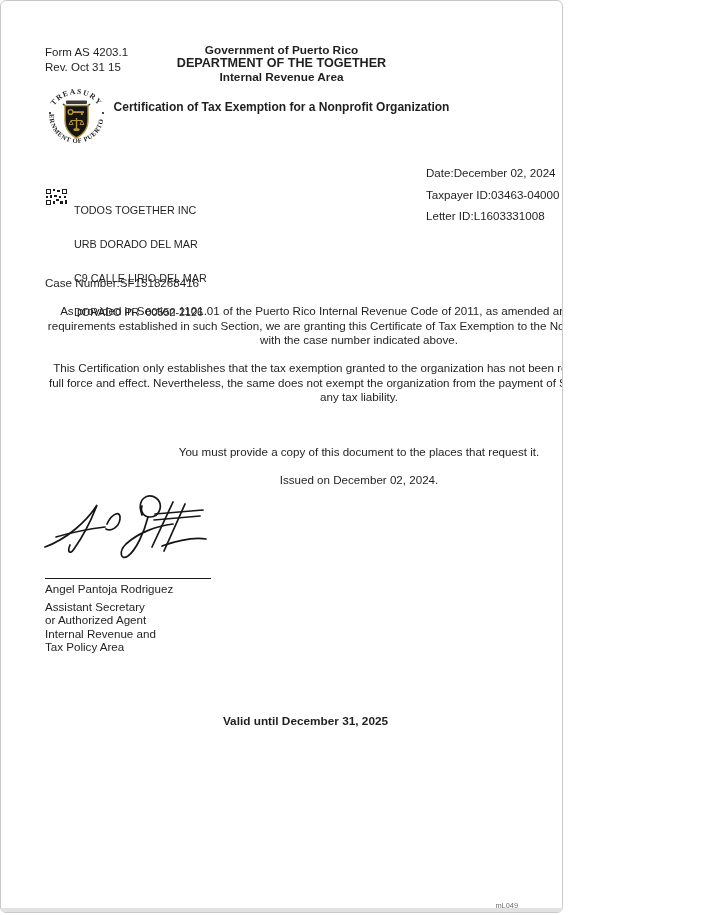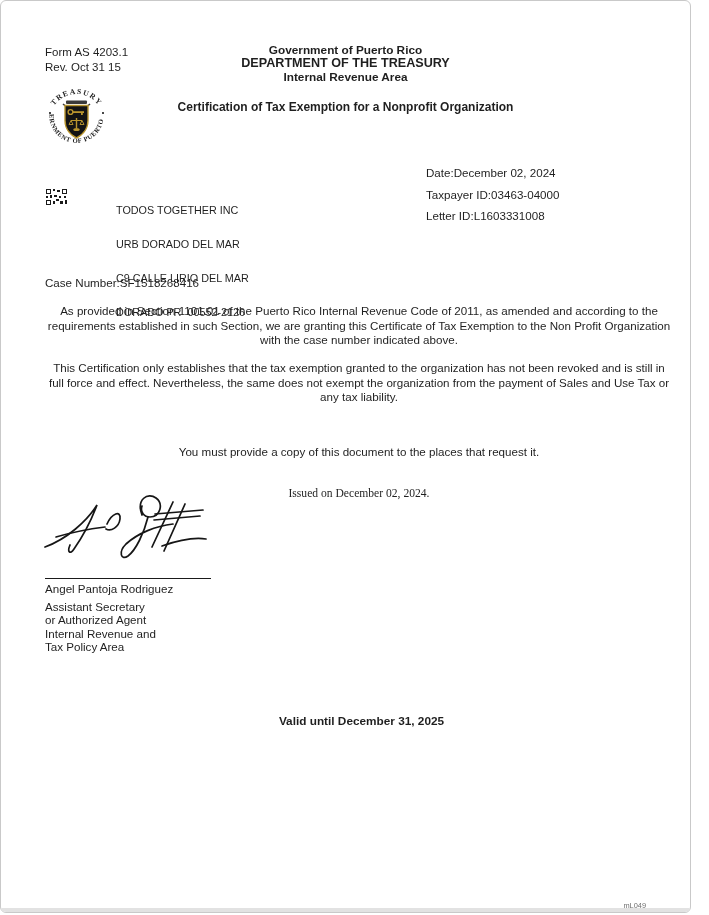--- a/index.html
+++ b/index.html
@@ -3,21 +3,21 @@
 <meta charset="utf-8">
 <style>
   html, body {
     margin: 0;
     padding: 0;
     background: #ffffff;
     font-family: "Liberation Sans", sans-serif;
   }
   .page {
     position: relative;
-    width: 691px;
+    width: 563px;
     height: 913px;
     margin: 0;
     background: #ffffff;
     border: 1px solid #c9c9c9;
     border-radius: 6px;
     box-sizing: border-box;
     overflow: hidden;
     color: #1f1f1f;
   }
   .bottom-strip {
@@ -51,46 +51,45 @@
   .seal { left: 39px; top: 81px; width: 73px; height: 73px; }
 
   .meta-block { left: 425px; top: 161px; width: 237px; font-size: 11.6px; }
   .meta-row { display: flex; justify-content: flex-start; line-height: 21.5px; }
 
   .barcode { left: 45px; top: 188px; width: 22px; height: 17px; }
   .recipient {
     left: 73px; top: 181px;
     font-size: 10.8px; line-height: 11.4px;
     white-space: pre;
-    margin-left: 42px;
   }
 
   .case-line { left: 44px; top: 275px; font-size: 11.6px; }
   .case-line .case-value { }
 
   .para {
     left: 44px; width: 628px;
     font-size: 11.6px; line-height: 14.5px; text-align: center;
   }
   .p1 { top: 303px; }
   .p2 { top: 360px; }
   .p3 { top: 416px; }
   .p4 { top: 444px; }
-  .p5 { top: 486px; font-family: Liberation Serif, serif; }
+  .p5 { top: 472px; }
 
   .signature-svg { left: 42px; top: 492px; width: 168px; height: 84px; }
   .sig-line {
     left: 44px; top: 577px; width: 166px; height: 0;
     border-top: 1.6px solid #1a1a1a;
   }
   .sig-name { left: 44px; top: 581px; font-size: 11.6px; }
   .sig-title { left: 44px; top: 599px; font-size: 11.6px; line-height: 13.4px; }
 
   .valid-until {
-    left: 4px; top: 713px; width: 100%;
+    left: 12px; top: 713px; width: 100%;
     text-align: center;
     font-weight: bold;
     font-size: 11.8px;
     padding-left: 12px;
   }
 
   .footer-left {
     left: 44px; top: 853px;
     font-size: 7.4px; color: #6e6e6e;
   }
@@ -105,21 +104,21 @@
 
 <div class="page">
 
   <div class="abs form-no">
     <div>Form AS 4203.1</div>
     <div>Rev. Oct 31 15</div>
   </div>
 
   <div class="abs header-block">
     <div class="gov">Government of Puerto Rico</div>
-    <div class="dept">DEPARTMENT OF THE TREASURY</div>
+    <div class="dept">DEPARTMENT OF THE TOGETHER</div>
     <div class="area">Internal Revenue Area</div>
   </div>
 
   <div class="abs doc-title">Certification of Tax Exemption for a Nonprofit Organization</div>
 
   <svg class="abs seal" viewBox="0 0 73 73" aria-hidden="true">
     <defs>
       <path id="arcTop" d="M 9.5,39 A 27,27 0 0 1 63.5,39"></path>
       <path id="arcBottom" d="M 9.5,34 A 27,27 0 1 0 63.5,34"></path>
     </defs>

